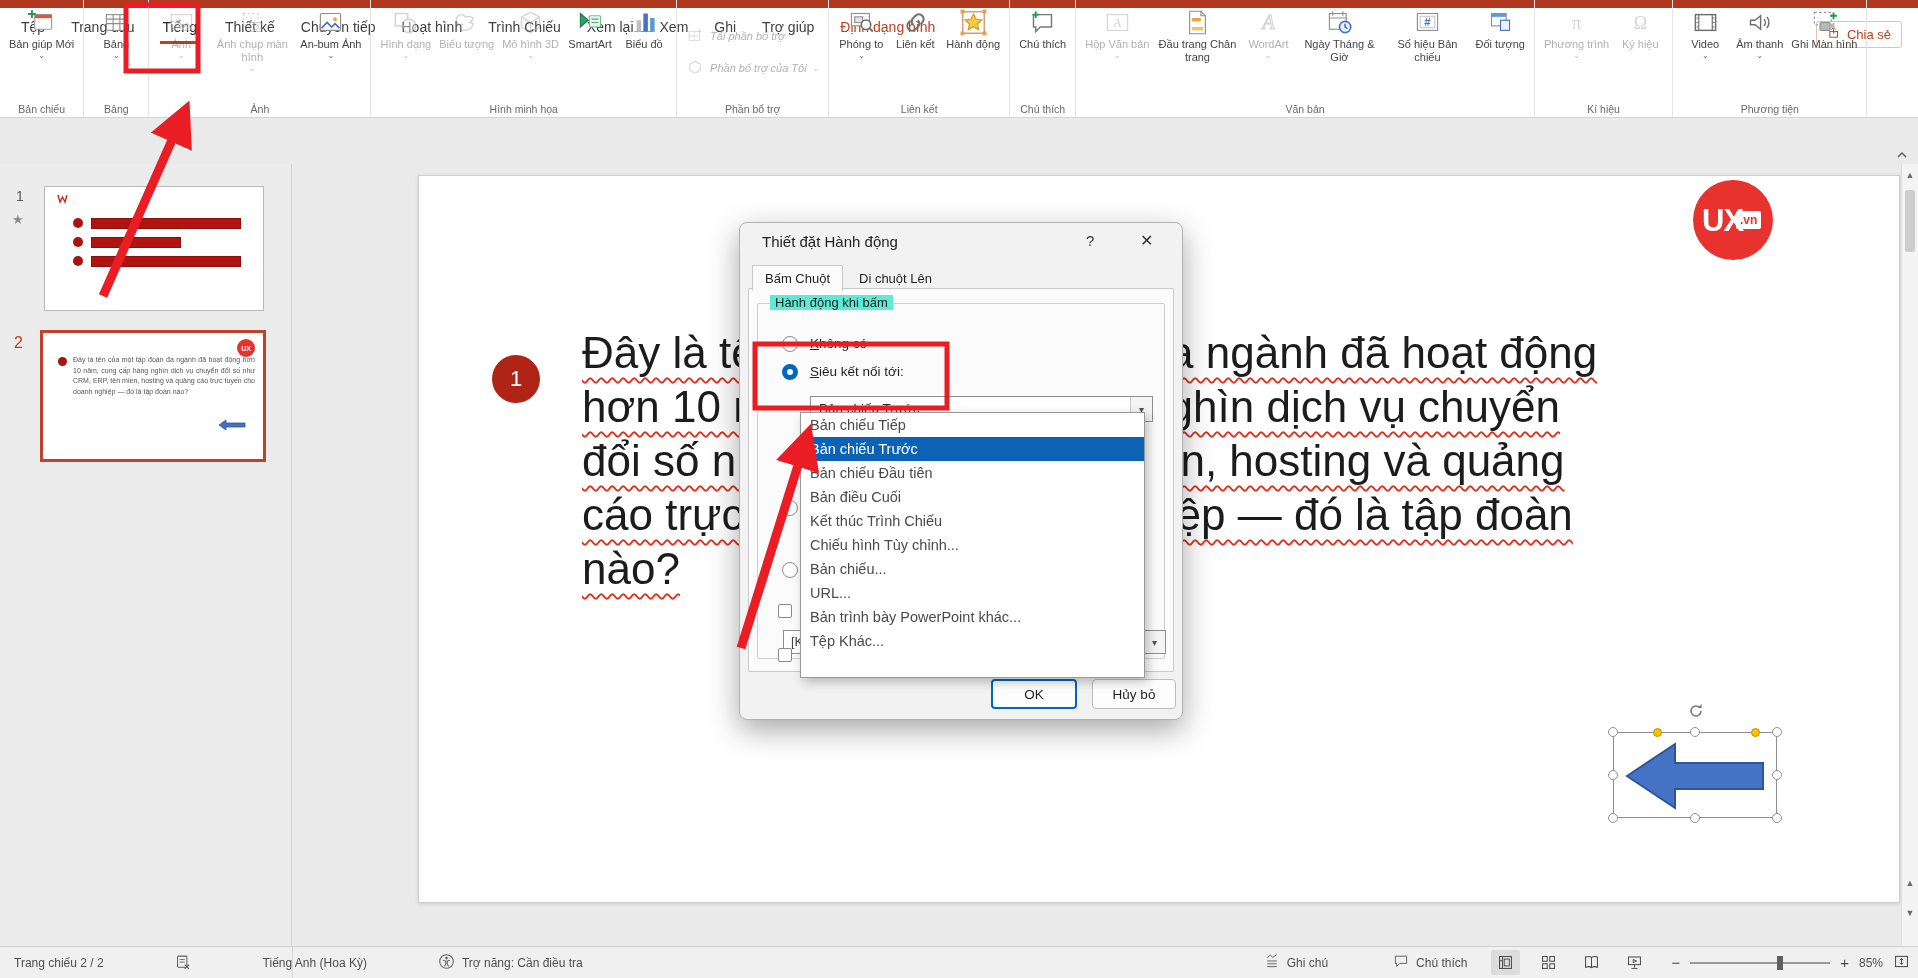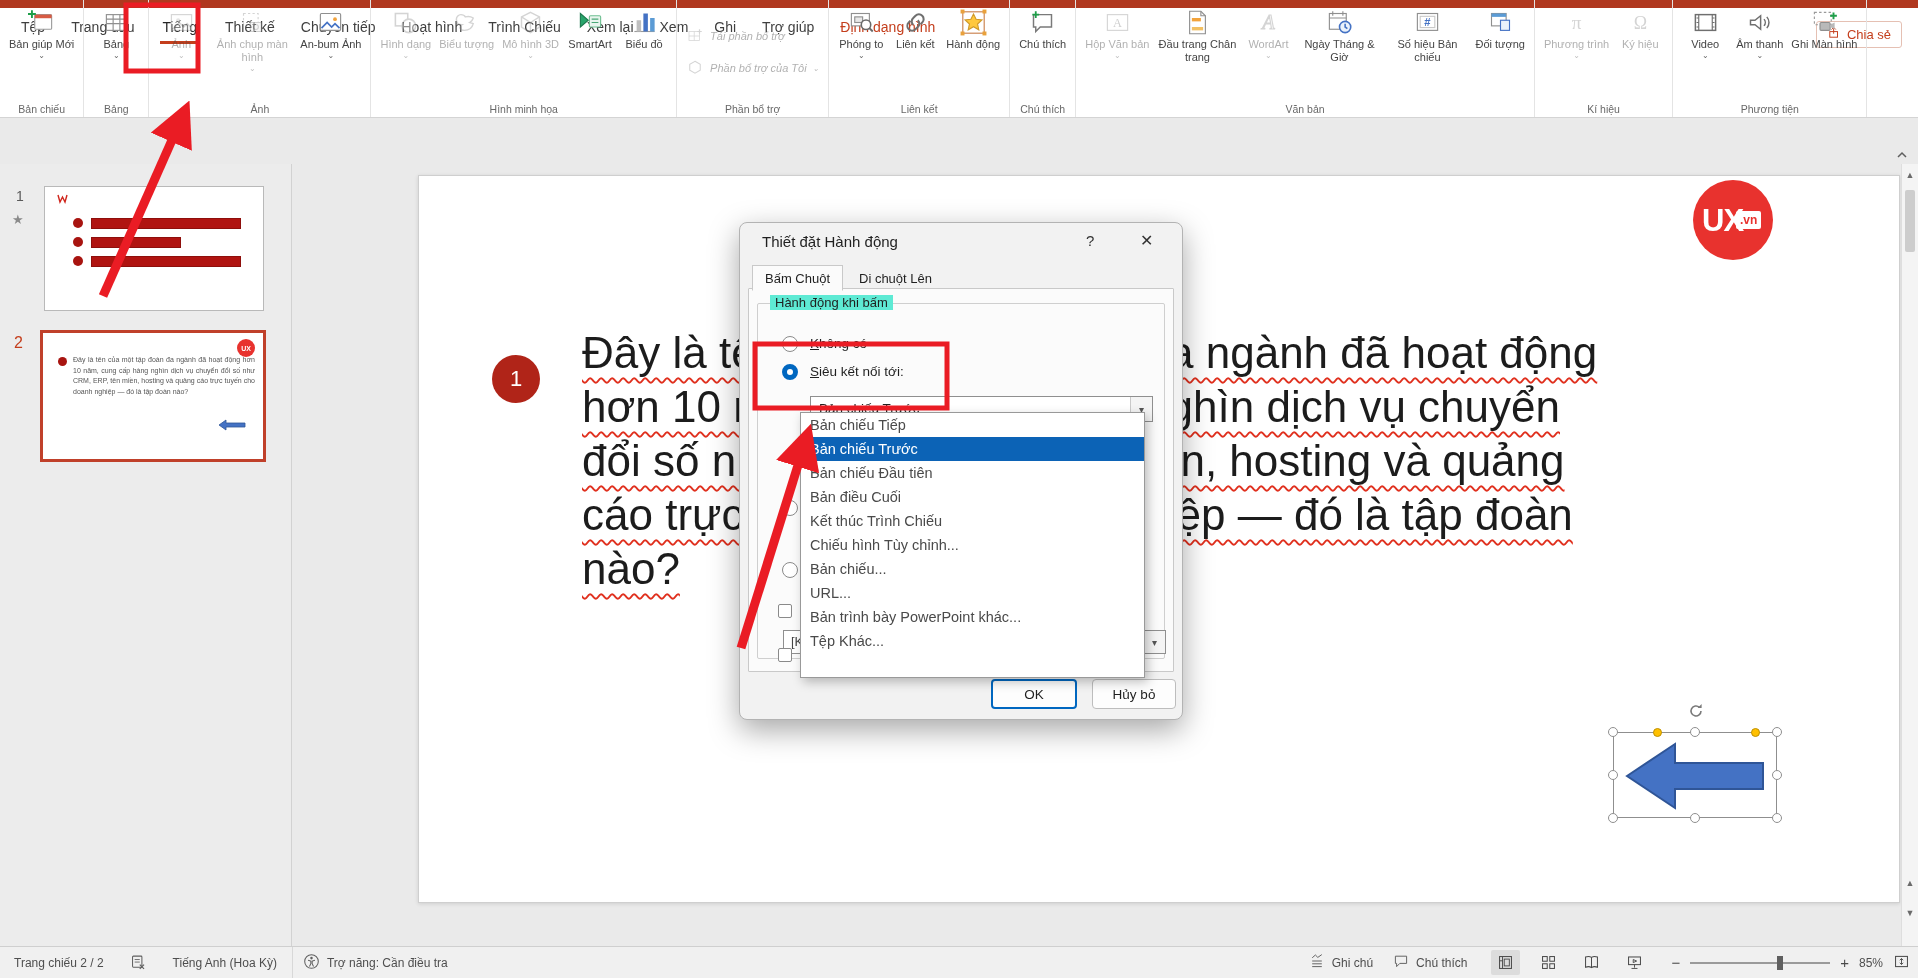--- a/index.html
+++ b/index.html
@@ -54,21 +54,21 @@
   #shape-box{left:1194px;top:556px;width:164px;height:86px;}
   .handle{position:absolute;width:10px;height:10px;border-radius:50%;background:#fff;border:1px solid #8f8f8f;box-sizing:border-box;}
   .adj{position:absolute;width:9px;height:9px;border-radius:50%;background:#ffc000;border:1px solid #bf9000;box-sizing:border-box;}
   #rotate-handle{position:absolute;left:74px;top:-30px;width:18px;height:18px;}
   
   #vscroll{left:1901px;top:164px;width:17px;height:782px;background:#f4f4f4;border-left:1px solid #dedede;box-sizing:border-box;}
   #vthumb{position:absolute;left:3px;top:26px;width:10px;height:62px;background:#cdcdcd;border-radius:2px;}
   .scr{position:absolute;left:0;width:16px;text-align:center;color:#6a6a6a;font-size:9px;}
   
   #statusbar{left:0;top:946px;width:1918px;height:32px;background:#f0f0f0;border-top:1px solid #cfcfcf;box-sizing:border-box;display:flex;align-items:center;font-size:12px;color:#4e4e4e;}
-  .sgap{display:flex;align-items:center;gap:7px;margin-right:26px;white-space:nowrap;}
+  .sgap{display:flex;align-items:center;gap:7px;margin-right:26px;white-space:nowrap;margin-left:45px;}
   #status-right{margin-left:auto;display:flex;align-items:center;gap:14px;padding-right:8px;}
   .viewbtn{padding:4px 6px;border-radius:2px;display:flex;align-items:center;}
   .viewbtn.active{background:#dcdcdc;}
   #zoom-track{width:140px;height:2px;background:#9a9a9a;position:relative;}
   #zoom-thumb{position:absolute;left:62%;top:-6px;width:6px;height:14px;background:#5f5f5f;}
   #panel-divider{position:absolute;left:292px;top:947px;width:1px;height:31px;background:#d8d8d8;}
   
   #dialog{left:739px;top:222px;width:442px;height:496px;background:#f2f2f2;border:1px solid #b3b3b3;border-radius:8px;box-shadow:0 10px 30px rgba(0,0,0,.35);z-index:40;font-size:13.5px;color:#1f1f1f;}
   #dlg-title{position:absolute;left:22px;top:10px;font-size:15px;}
   #dlg-help{position:absolute;left:346px;top:9px;font-size:15px;color:#333;}

